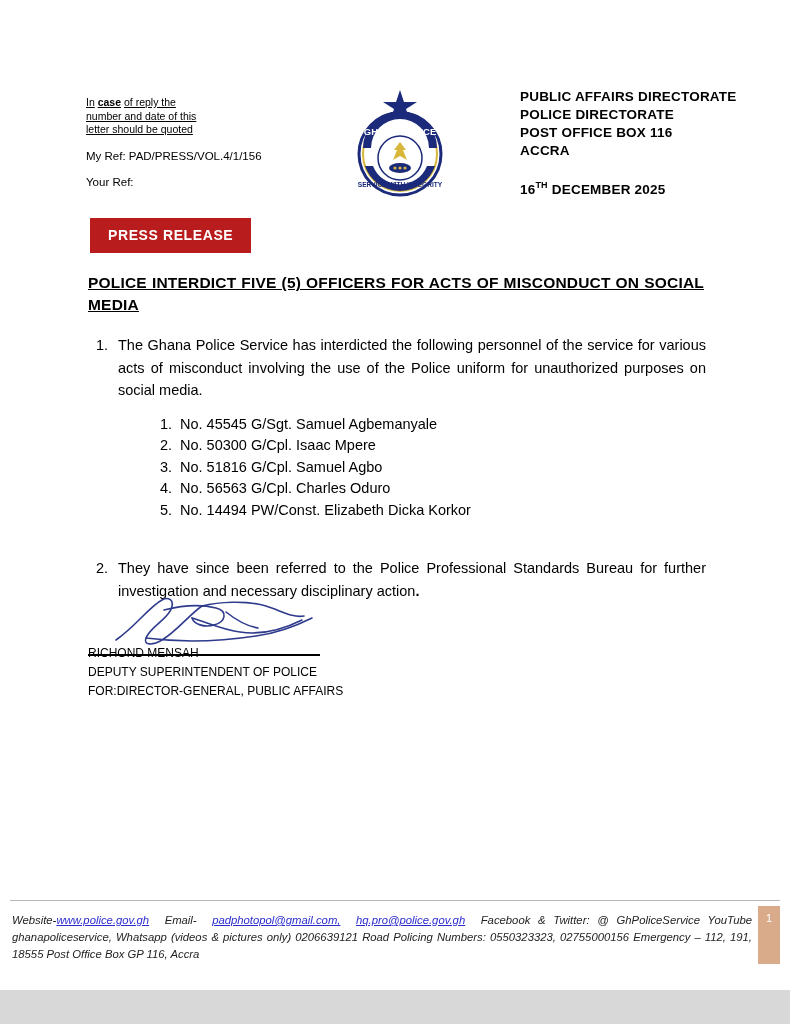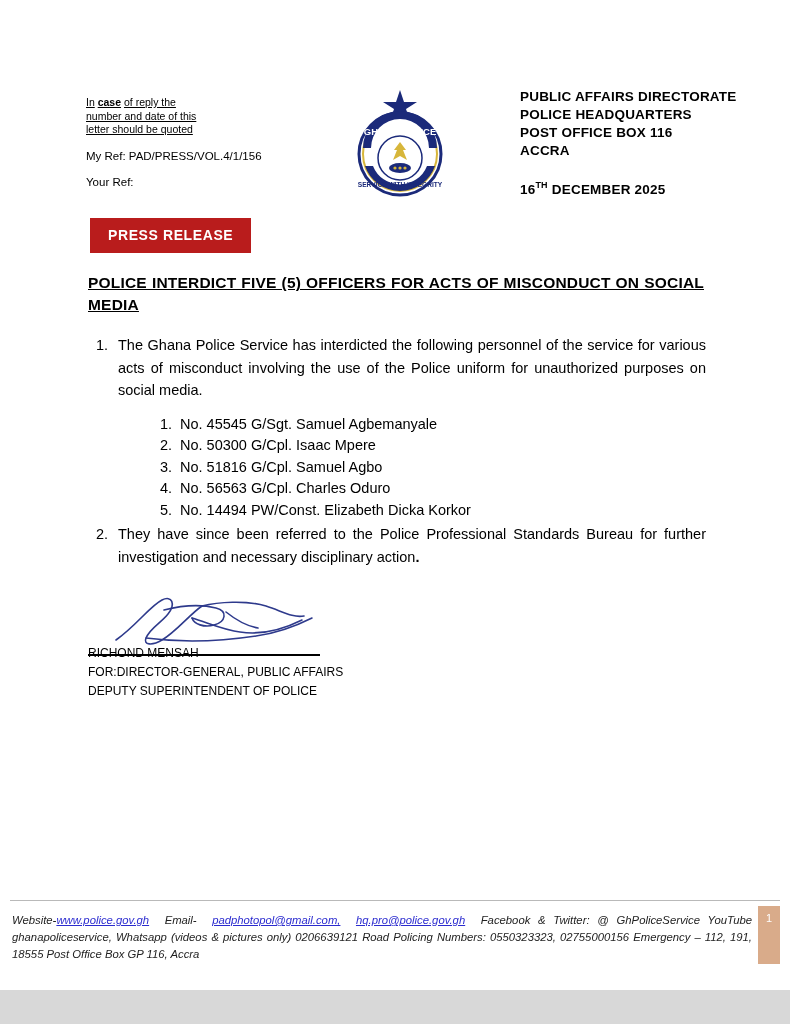--- a/index.html
+++ b/index.html
@@ -117,21 +117,21 @@
   ol.numbered {
     margin: 0;
     padding-left: 26px;
     list-style-type: decimal;
   }
   ol.numbered > li {
     margin-bottom: 0;
     text-align: justify;
     padding-left: 6px;
   }
-  ol.numbered > li + li { margin-top: 2px; }
+  ol.numbered > li + li { margin-top: 36px; }
   ol.officers {
     margin: 12px 0 0 0;
     padding-left: 58px;
     list-style-type: decimal;
     font-size: 14.5px;
     line-height: 21.5px;
   }
   ol.officers > li { text-align: left; padding-left: 4px; }
   .para-end-bold { font-weight: bold; }
 
@@ -247,21 +247,21 @@
         <circle cx="60" cy="80" r="1.6" fill="#d7b63a"></circle>
         <circle cx="65" cy="80" r="1.6" fill="#d7b63a"></circle>
 
         <path d="M25 78 A37 37 0 0 0 95 78 L87 78 A29 29 0 0 1 33 78 Z" fill="#1b2a7a"></path>
         <text x="60" y="99" font-size="6.6" font-family="Liberation Sans, sans-serif" fill="#1b2a7a" text-anchor="middle" font-weight="bold">SERVICE  WITH  INTEGRITY</text>
       </svg>
     </div>
 
     <div class="addr">
       <div>PUBLIC AFFAIRS DIRECTORATE</div>
-      <div>POLICE HEADQUARTERS</div>
+      <div>POLICE DIRECTORATE</div>
       <div>POST OFFICE BOX 116</div>
       <div>ACCRA</div>
       <div class="date"><span>16</span><sup>TH</sup><span> DECEMBER 2025</span></div>
     </div>
   </div>
 
   <div class="pr-badge">PRESS RELEASE</div>
 
   <div class="doc-title">POLICE INTERDICT FIVE (5) OFFICERS FOR ACTS OF MISCONDUCT ON SOCIAL MEDIA</div>
 
@@ -292,22 +292,22 @@
           <path d="M86 26 C100 30 118 38 134 40 C154 43 176 38 196 28"></path>
           <path d="M96 14 C112 10 140 8 160 14 C176 19 186 26 198 24"></path>
           <path d="M40 46 C70 50 110 50 150 44 C172 41 190 34 206 26"></path>
           <path d="M120 20 C130 28 140 34 152 36"></path>
         </g>
       </svg>
     </div>
     <div class="sig-line"></div>
     <div class="sig-names">
       <div>RICHOND MENSAH</div>
+      <div>DEPUTY SUPERINTENDENT OF POLICE</div>
       <div>FOR:DIRECTOR-GENERAL, PUBLIC AFFAIRS</div>
-      <div>DEPUTY SUPERINTENDENT OF POLICE</div>
     </div>
   </div>
 
   <div class="footer">
     <div class="footer-rule"></div>
     <div class="footer-text">
       <span>Website-</span><span class="link">www.police.gov.gh</span>&nbsp;&nbsp;<span>Email-</span>&nbsp;&nbsp;<span class="link">padphotopol@gmail.com,</span>&nbsp;&nbsp;<span class="link">hq.pro@police.gov.gh</span>&nbsp;&nbsp;<span>Facebook &amp; Twitter: @ GhPoliceService YouTube ghanapoliceservice, Whatsapp (videos &amp; pictures only) 0206639121 Road Policing Numbers: 0550323323, 02755000156 Emergency – 112, 191, 18555 Post Office Box GP 116, Accra</span>
     </div>
     <div class="page-num-box">1</div>
   </div>

